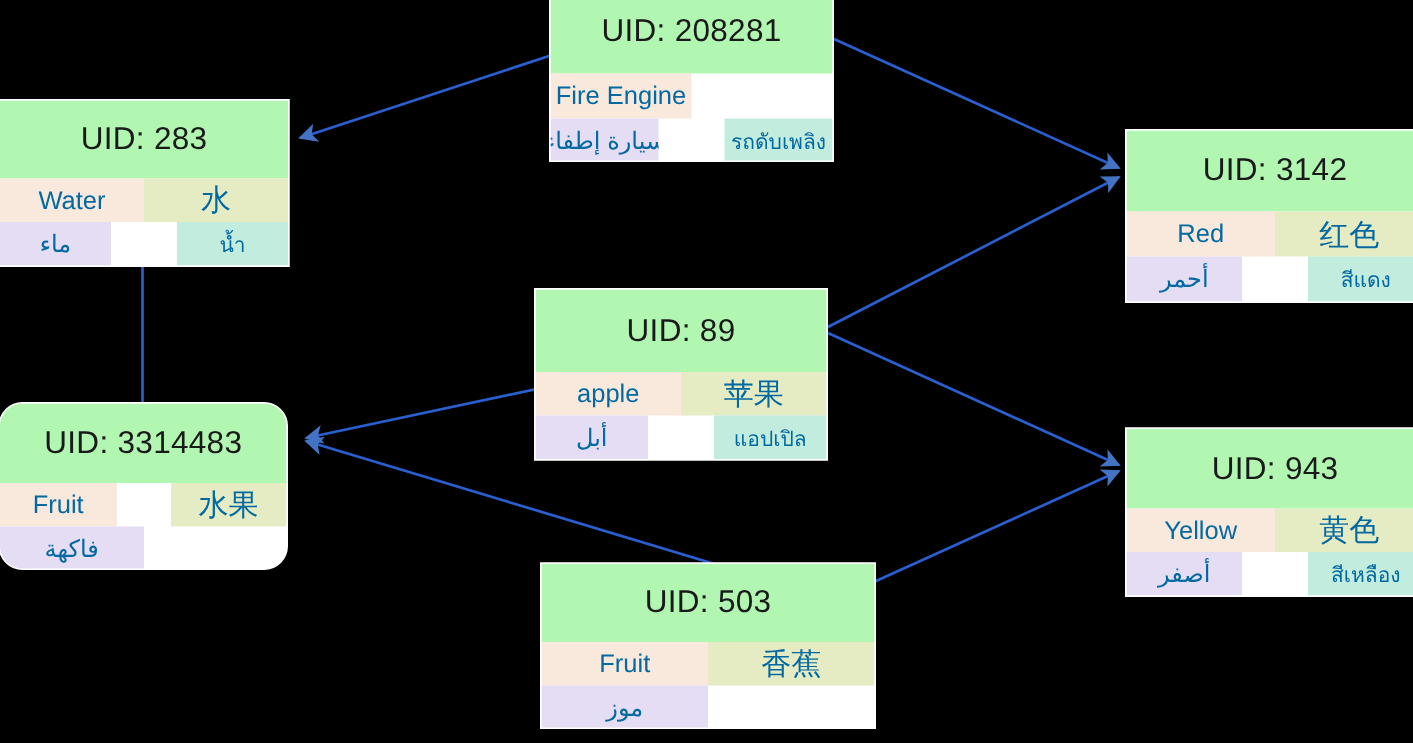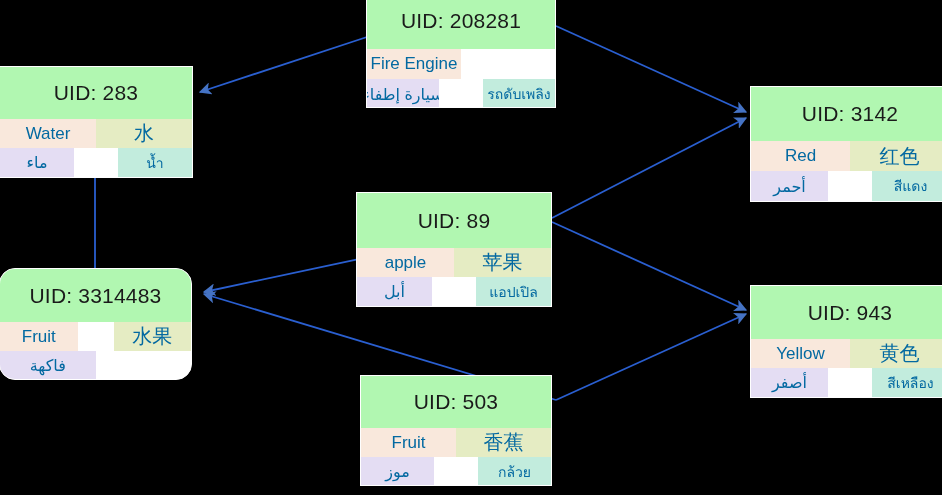--- a/index.html
+++ b/index.html
@@ -100,21 +100,21 @@
   #node-apple .node-row    { height: 29px; }
 
   #node-fruit    { left: -1px; top: 268px; width: 193px; height: 112px; border-radius: 16px; }
   #node-fruit .node-header { height: 53px; }
   #node-fruit .node-row    { height: 29px; gap: 36px; }
 
   #node-yellow   { left: 750px; top: 285px; width: 200px; height: 113px; }
   #node-yellow .node-header { height: 53px; }
   #node-yellow .node-row    { height: 29px; }
 
-  #node-banana   { left: 360px; top: 375px; width: 192px; height: 111px; }
+  #node-banana   { left: 360px; top: 375px; width: 224px; height: 111px; }
   #node-banana .node-header { height: 52px; }
   #node-banana .node-row    { height: 29px; }
 </style>
 </head>
 <body>
 
 <div id="canvas">
 
   <svg id="edge-layer" viewBox="0 0 942 495" width="942" height="495">
     <defs>
@@ -206,17 +206,16 @@
   </div>
 
   <div class="node" id="node-banana">
     <div class="node-header">UID: 503</div>
     <div class="node-row">
       <div class="cell cell-en">Fruit</div>
       <div class="cell cell-zh">香蕉</div>
     </div>
     <div class="node-row">
       <div class="cell cell-ar">موز</div>
-      <div class="cell cell-th">กล้วย</div>
     </div>
   </div>
 
 </div>
 
 </body></html>

